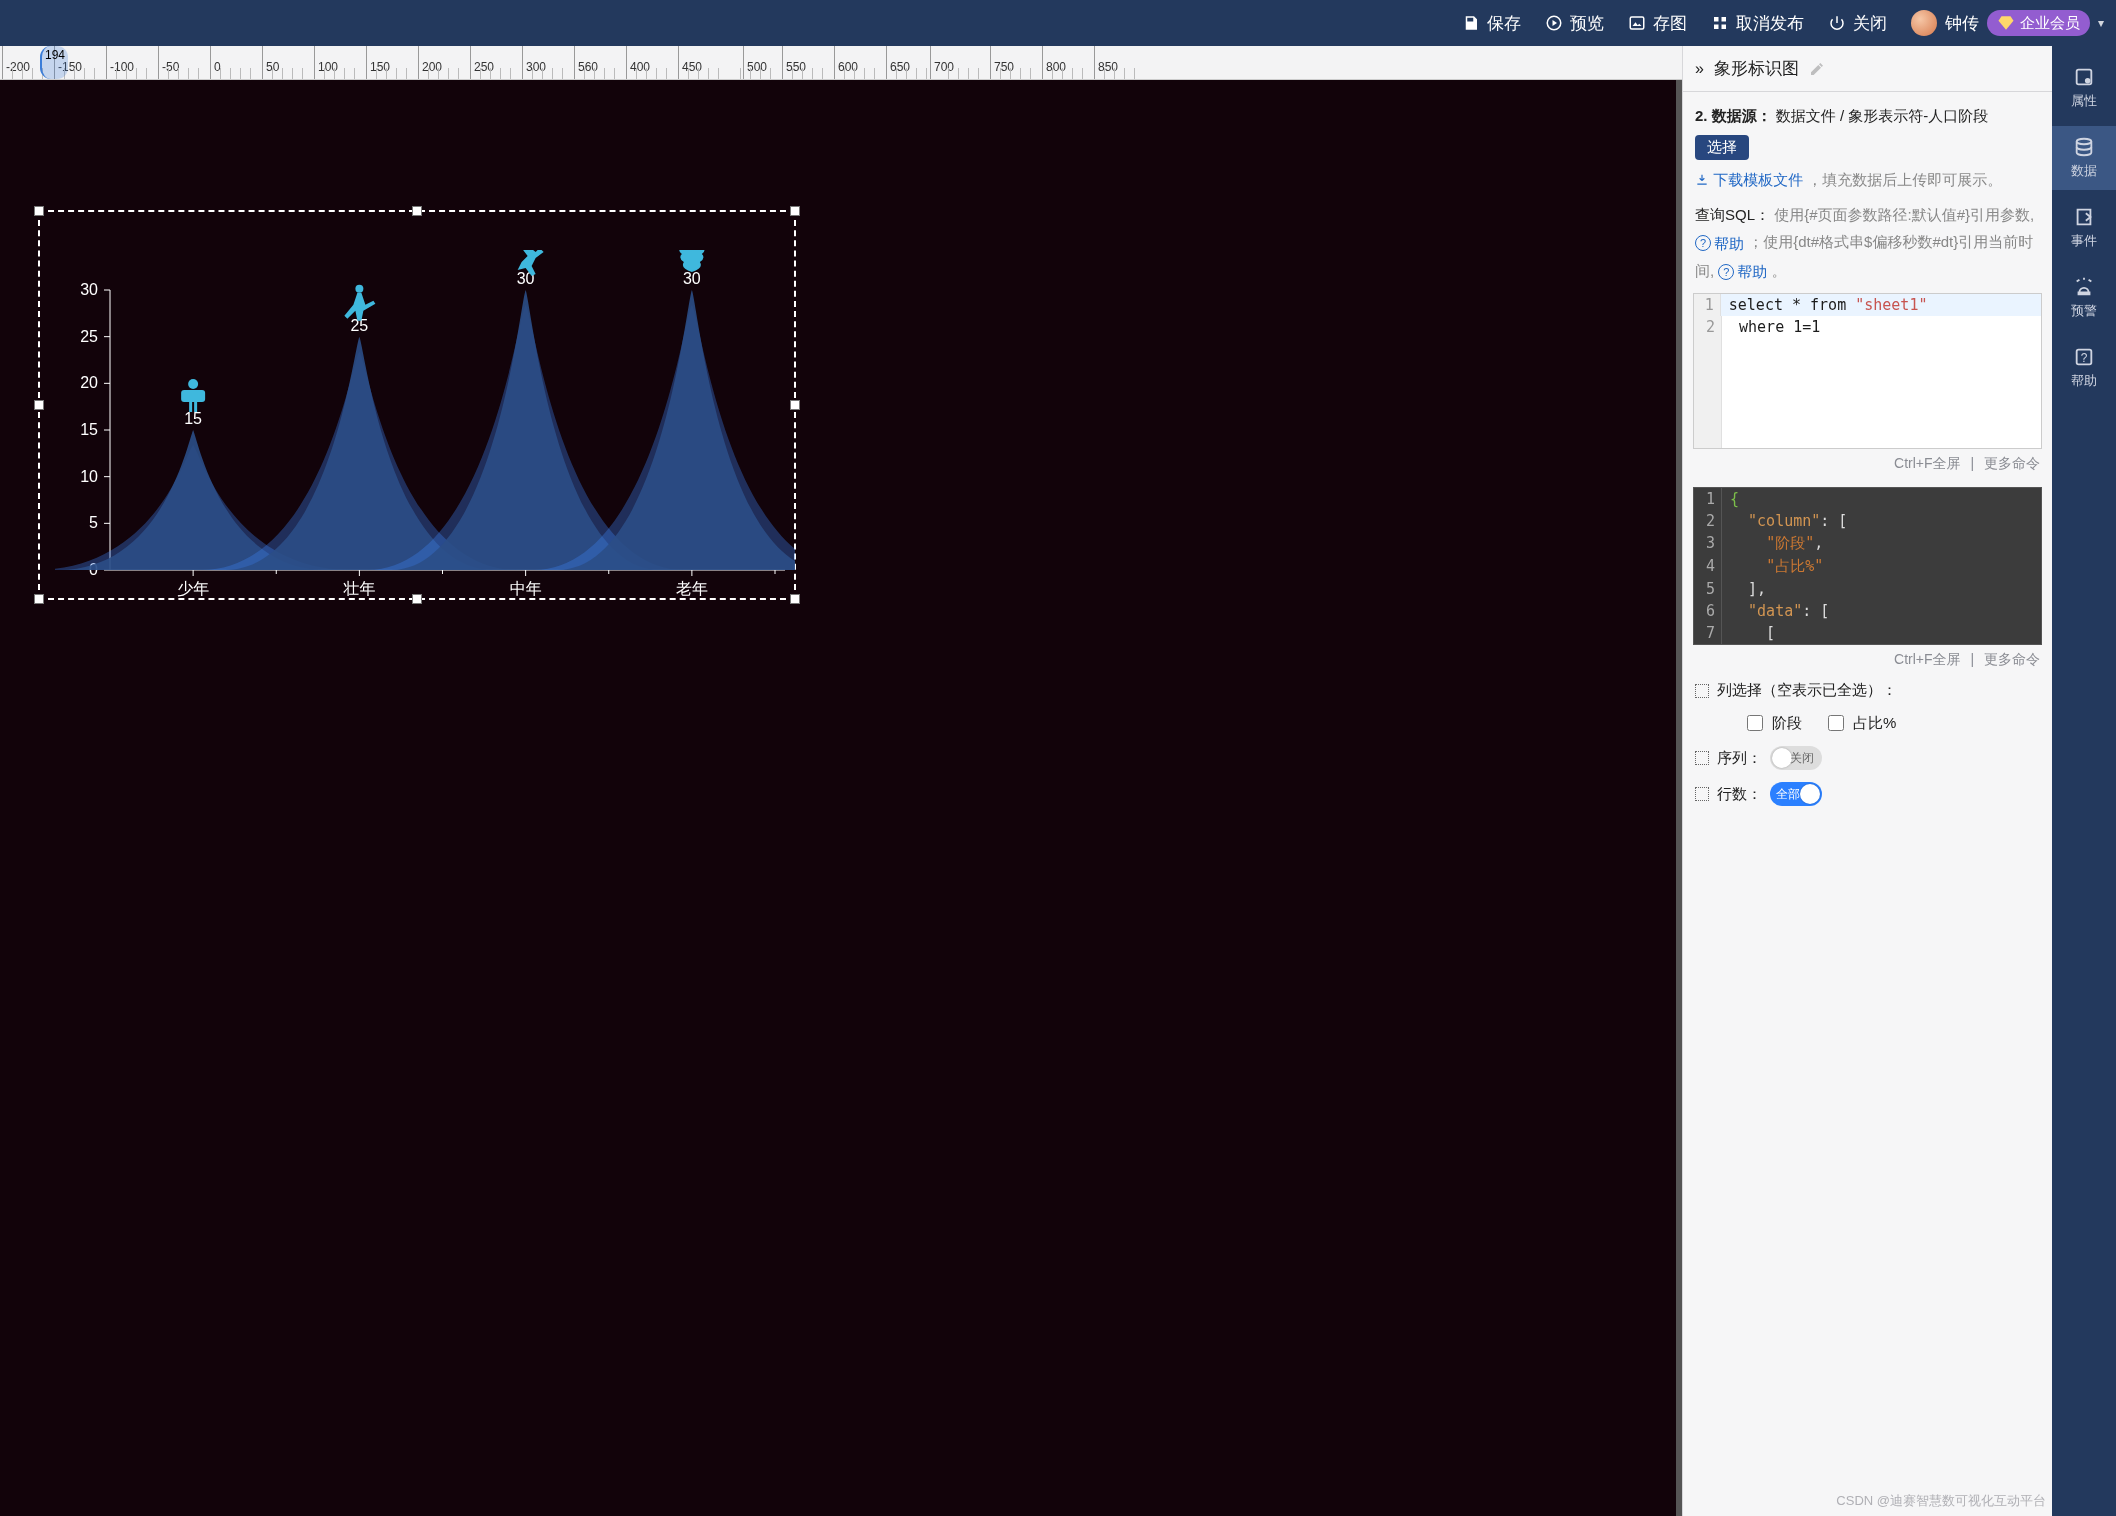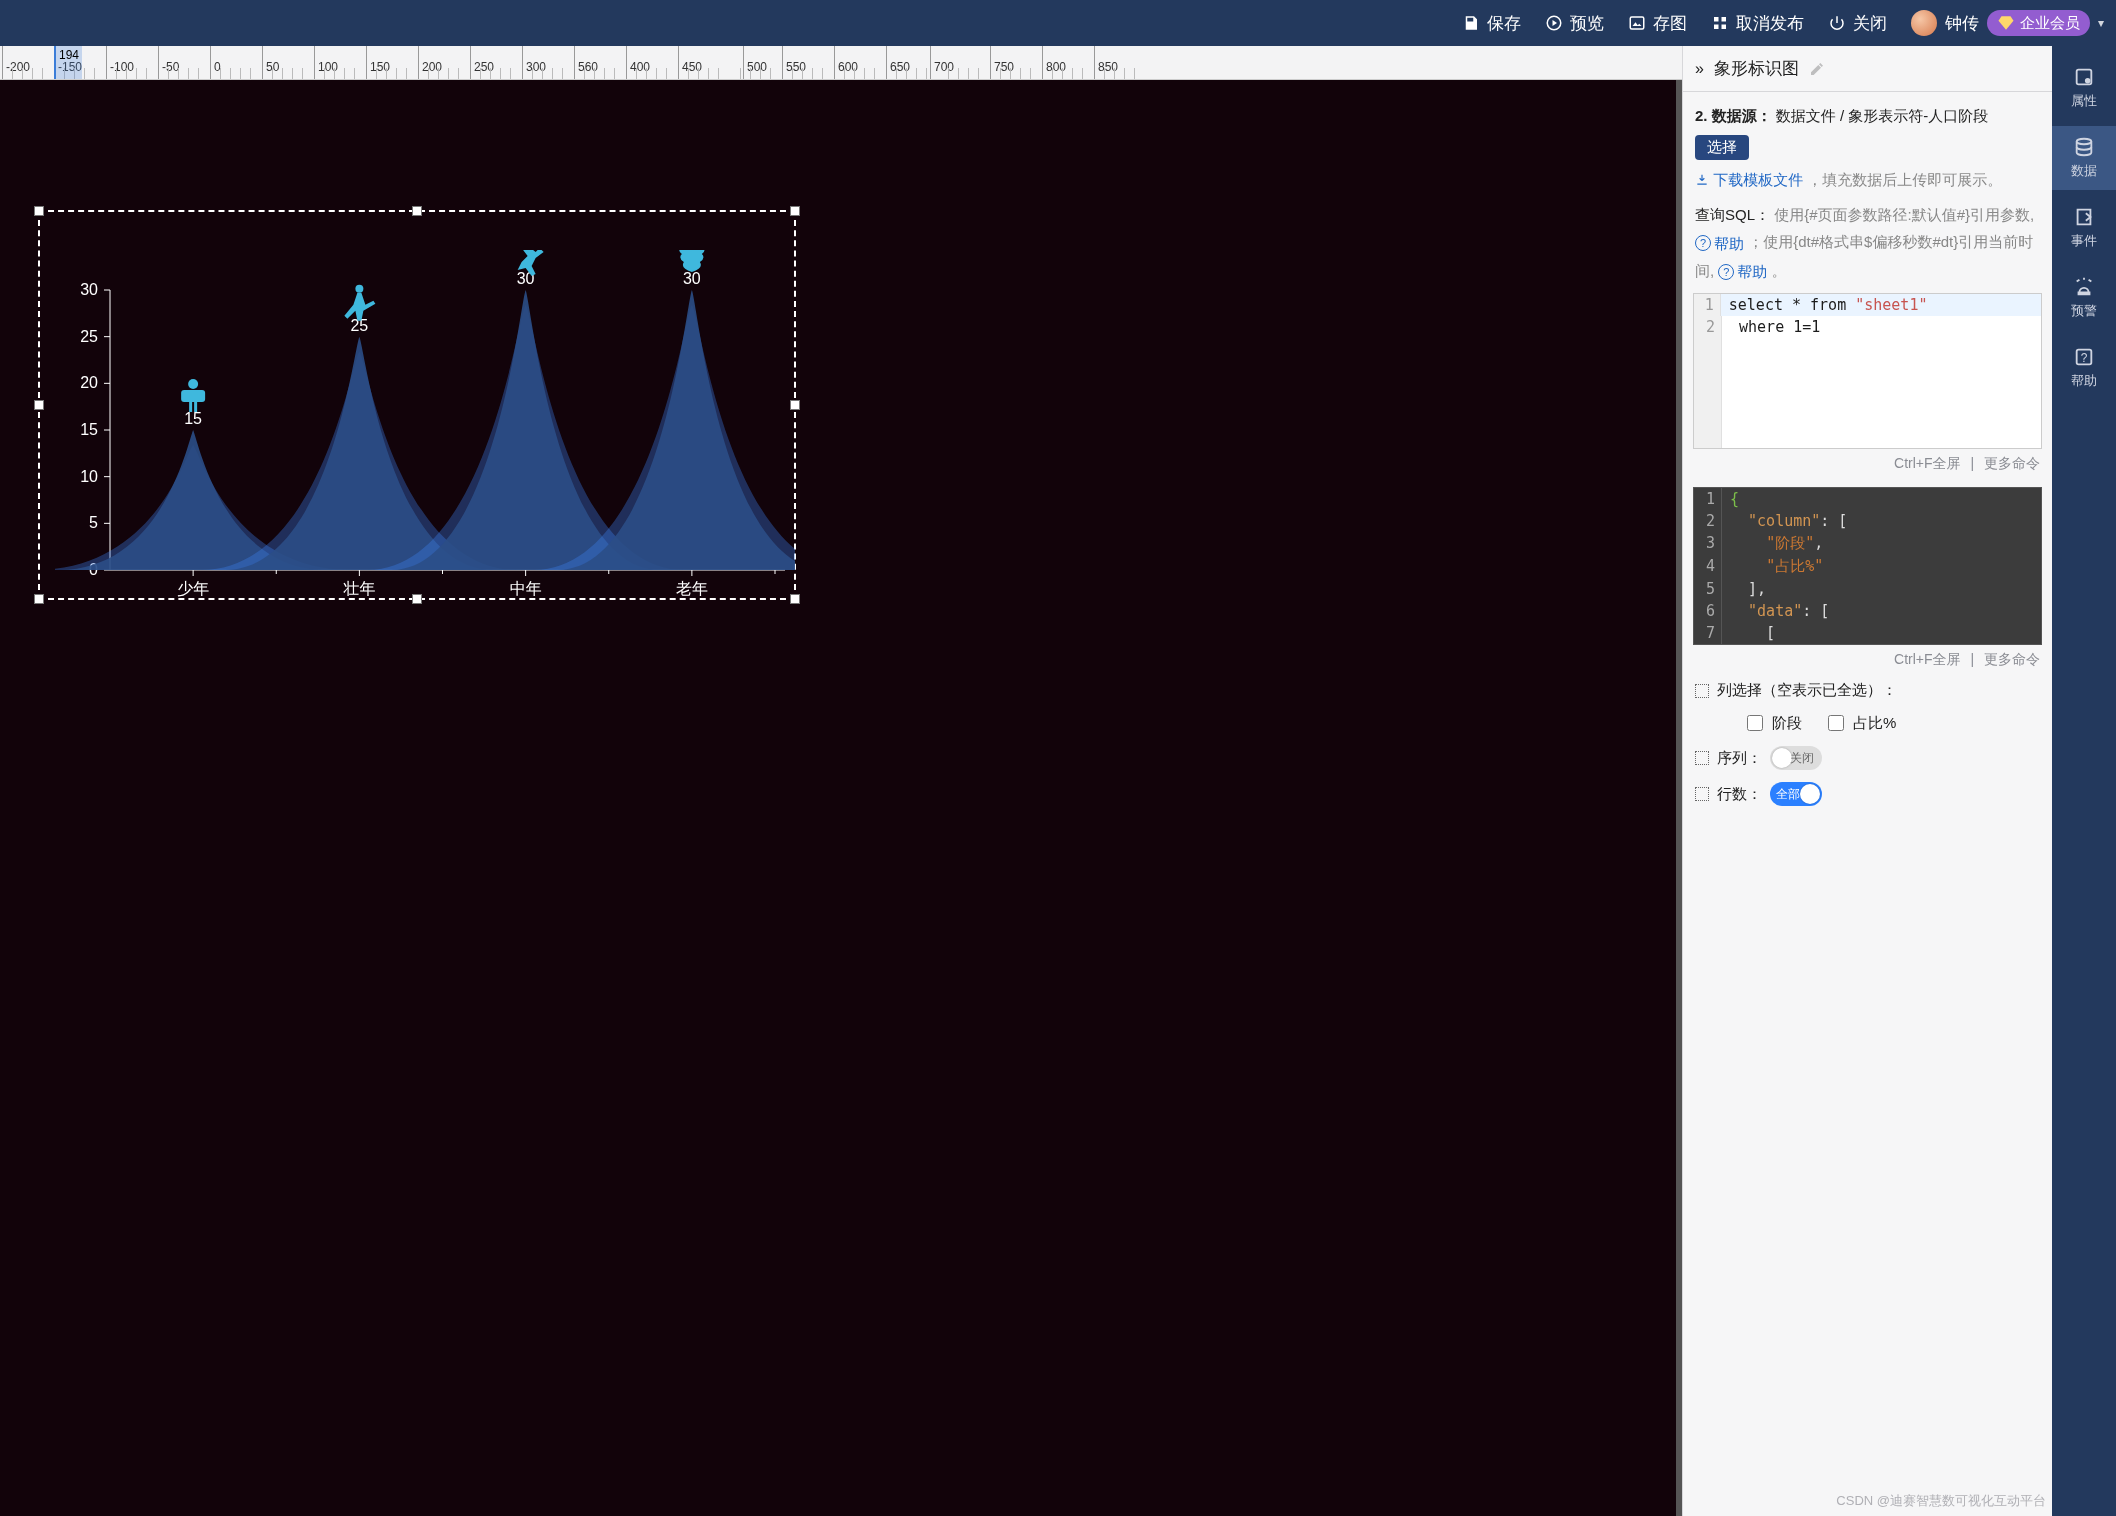--- a/index.html
+++ b/index.html
@@ -326,21 +326,21 @@
         <div class="tick-minor" style="left:1072px"></div>
         <div class="tick-minor" style="left:1082px"></div>
         <div class="tick-major" style="left:1094px">
           <span>850</span>
         </div>
         <div class="tick-minor" style="left:1104px"></div>
         <div class="tick-minor" style="left:1114px"></div>
         <div class="tick-minor" style="left:1124px"></div>
         <div class="tick-minor" style="left:1134px"></div>
       </div>
-    <div class="marker" id="ruler-marker" style="left: 54px;">
+    <div class="marker" id="ruler-marker" style="left: 40px; border-radius: 11px;">
       <span>194</span>
     </div>
   </div>
 
   <div class="canvas">
     <div class="sel">
       <div class="handle h-nw"></div>
       <div class="handle h-n"></div>
       <div class="handle h-ne"></div>
       <div class="handle h-w"></div>

